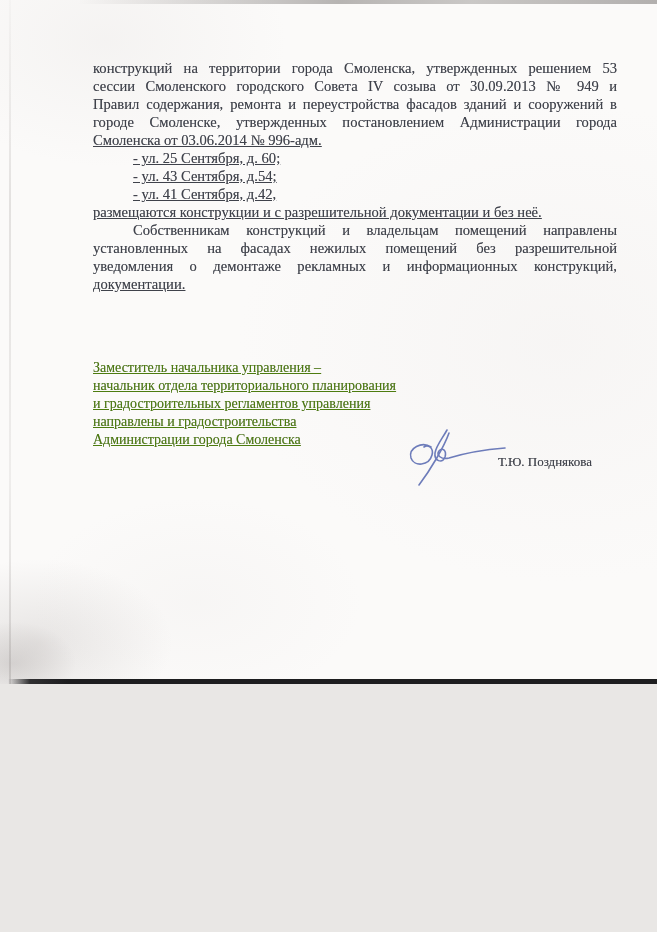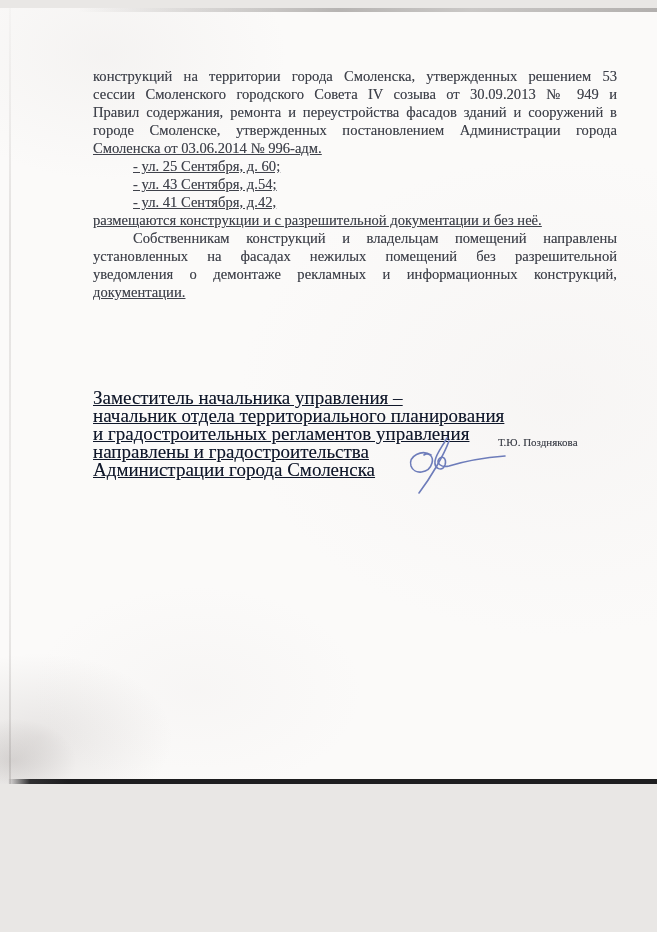--- a/index.html
+++ b/index.html
@@ -1,19 +1,19 @@
 <!DOCTYPE html>
 <html lang="ru"><head>
 <meta charset="utf-8">
 <style>
   html,body{margin:0;padding:0;background:#e9e7e5;}
   .page{
     position:relative;
-    width:657px;height:776px;
-    margin:8px auto;
+    width:657px;height:684px;
+    margin:0 auto;
     background:#fbfaf9;
     overflow:hidden;
     font-family:"Liberation Serif","DejaVu Serif",serif;
   }
   
   .page::before{
     content:"";
     position:absolute;inset:0;
     background:
       radial-gradient(190px 120px at 6% 94%, rgba(178,172,170,0.28), rgba(178,172,170,0) 70%),
@@ -55,28 +55,28 @@
   .body-text{
     position:absolute;left:93px;top:59px;width:524px;
     font-size:14.6px;line-height:18px;
     color:#3f424b;
     text-shadow:0 0 0.5px rgba(63,66,75,0.5);
   }
   .line{white-space:nowrap;text-decoration:underline;}
   .jline{text-align:justify;text-align-last:justify;}
   .indent{padding-left:40px;}
   .sig-block{
-    position:absolute;left:93px;top:381px;width:380px;
-    font-size:19px;line-height:18px;
-    color:#0f172a;
+    position:absolute;left:93px;top:359px;width:380px;
+    font-size:14px;line-height:18px;
+    color:#4d7c0f;
     text-shadow:0 0 0.5px rgba(63,66,75,0.5);
   }
   .signer-name{
-    position:absolute;left:498px;top:428px;
-    font-size:11px;color:#3f424b;white-space:nowrap;
+    position:absolute;left:498px;top:454px;
+    font-size:13px;color:#3f424b;white-space:nowrap;
     text-shadow:0 0 0.5px rgba(63,66,75,0.5);
   }
   .signature-svg{
     position:absolute;left:398px;top:424px;width:118px;height:66px;
   }
   .exec-footer{
     position:absolute;left:88px;top:792px;
     font-size:11.5px;line-height:15.5px;
     color:#4b4b50;
     text-shadow:0 0 0.4px rgba(75,75,80,0.5);

